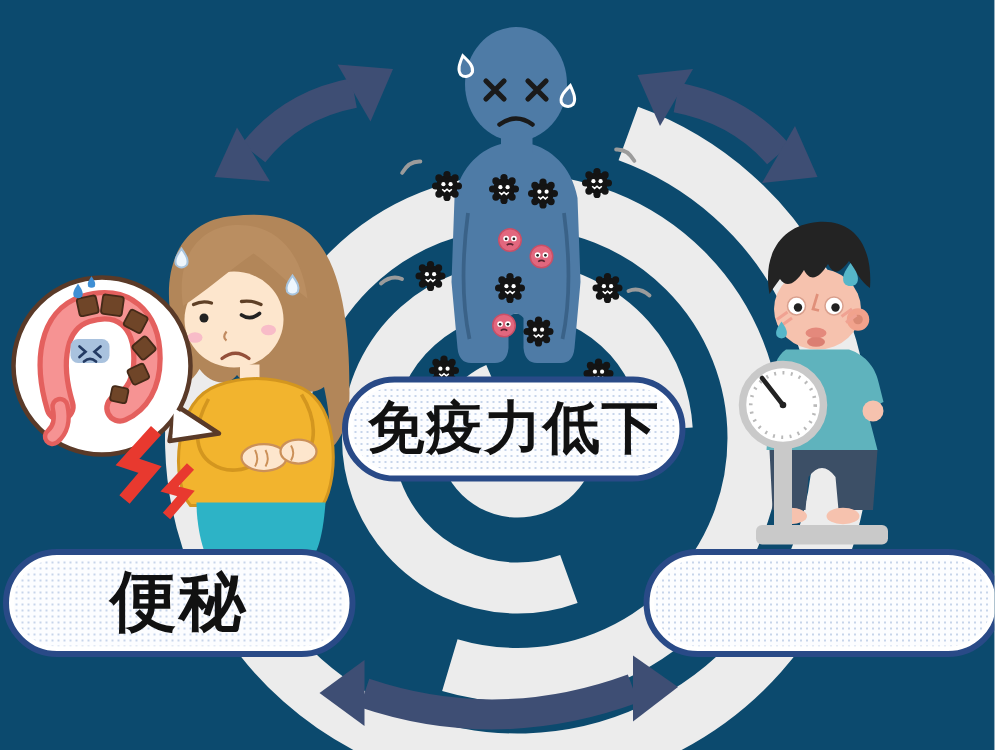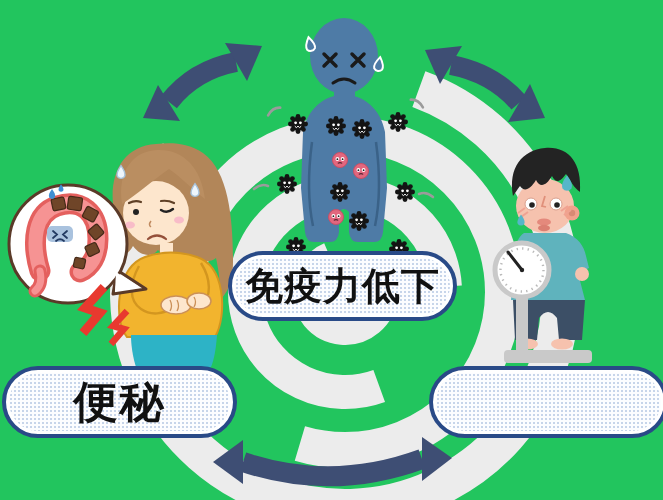--- a/index.html
+++ b/index.html
@@ -1,17 +1,17 @@
 <!DOCTYPE html>
 <html><head>
 <meta charset="utf-8">
 <style>
   html,body{margin:0;padding:0;background:#fff;}
   .canvas{
-    position:relative;width:663px;height:500px;background:#22c55e;
+    position:relative;width:663px;height:500px;background:#0c4a6e;
     overflow:hidden;font-family:"Liberation Sans","DejaVu Sans",sans-serif;
   }
   .art{position:absolute;left:0;top:0;z-index:1;}
   .pill{position:absolute;z-index:3;border-radius:48px;border:4px solid #294a87;background:#fff;}
   .pill .inner{
     position:absolute;inset:3px;border-radius:42px;background-color:#fcfdff;
     background-image:radial-gradient(#c7d5ea 0.9px, transparent 1px);
     background-size:4px 4px;
   }
   .pill .txt{

